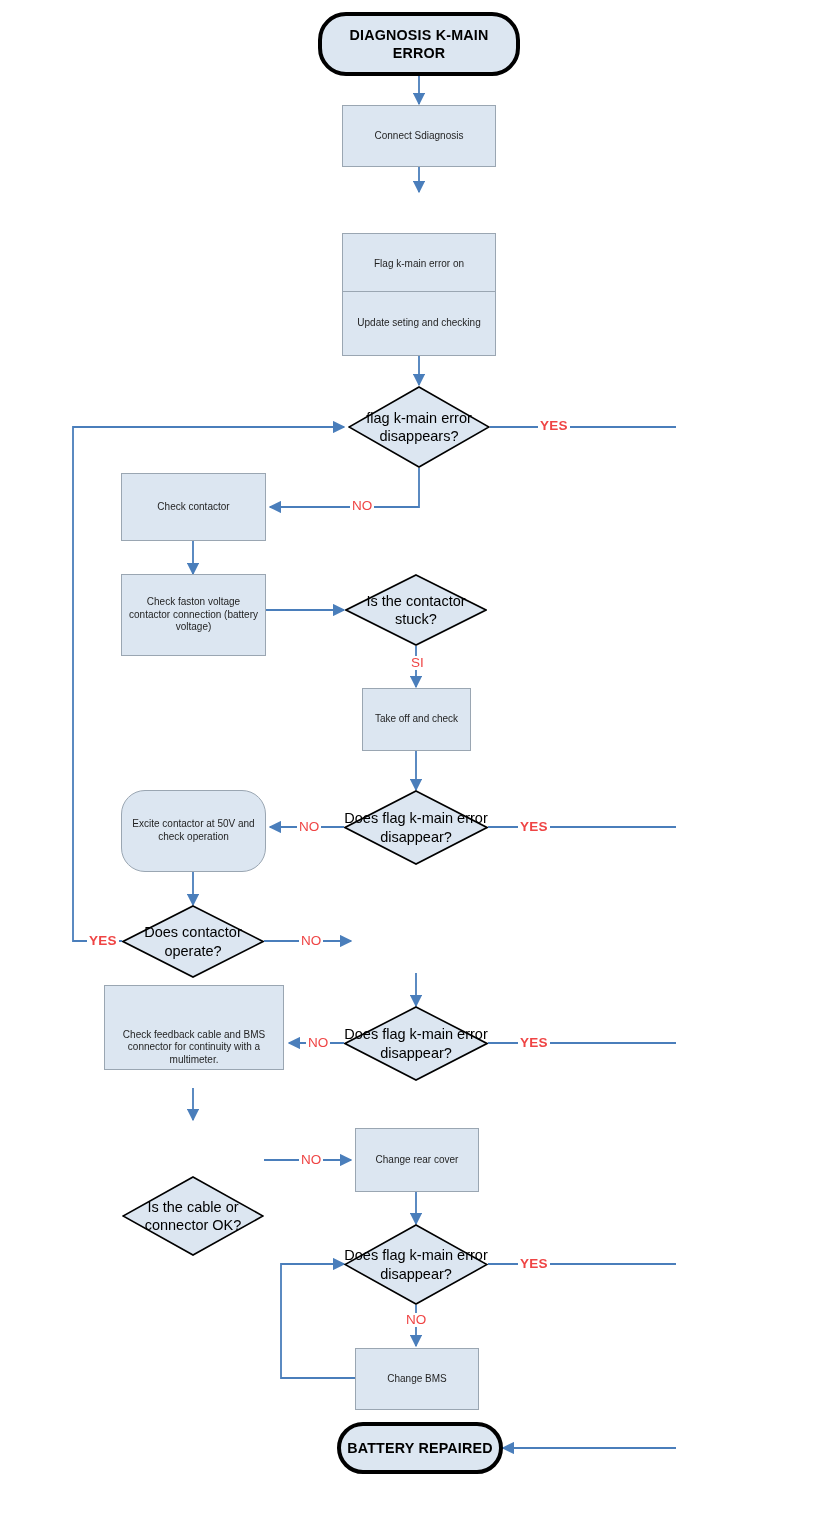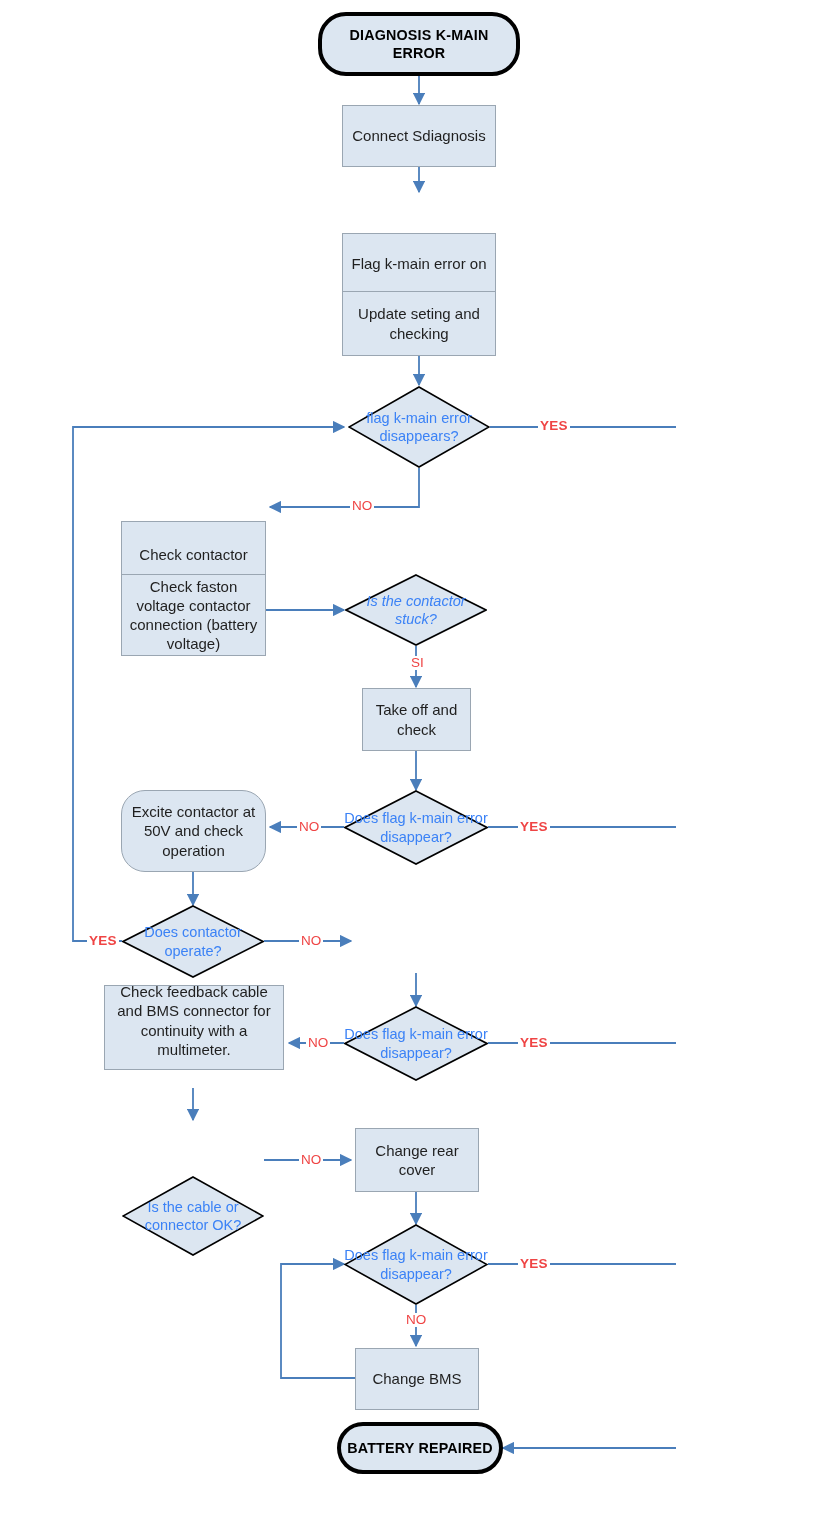--- a/index.html
+++ b/index.html
@@ -33,23 +33,23 @@
     display: flex;
     align-items: center;
     justify-content: center;
     text-align: center;
     line-height: 1.28;
   }
   
   .process {
     background: #dce6f1;
     border: 1px solid #9aa6b2;
-    font-size: 15px;
+    font-size: 10px;
     color: #1f1f1f;
-    padding: 10px 6px;
+    padding: 2px 6px;
   }
   
   .terminator {
     background: #dce6f1;
     border: 4px solid #000000;
     border-radius: 28px;
     font-size: 14.3px;
     font-weight: bold;
     letter-spacing: 0.2px;
     color: #000000;
@@ -63,21 +63,21 @@
     position: absolute;
     left: 0;
     top: 0;
     width: 100%;
     height: 100%;
   }
   .decision .dia-label {
     position: relative;
     z-index: 2;
     font-size: 14.5px;
-    color: #3b82f6;
+    color: #000000;
     width: 108%;
     line-height: 1.25;
   }
   .edge-label {
     position: absolute;
     font-size: 13.5px;
     color: #ef4444;
     background: #ffffff;
     padding: 0 2px;
     white-space: nowrap;
@@ -168,29 +168,29 @@
     <span>Update seting and checking</span>
   </div>
 
   <div class="node decision" style="left:348px; top:386px; width:142px; height:82px;">
     <svg class="dia-shape" viewBox="0 0 142 82" preserveAspectRatio="none">
       <polygon points="71,1 141,41 71,81 1,41" fill="#dce6f1" stroke="#000000" stroke-width="1.6"></polygon>
     </svg>
     <span class="dia-label">flag k-main error disappears?</span>
   </div>
 
-  <div class="node process" style="left:121px; top:473px; width:145px; height:68px;margin-top:48px;">
+  <div class="node process" style="left:121px; top:473px; width:145px; height:68px;">
     <span>Check contactor</span>
   </div>
 
   <div class="node process" style="left:121px; top:574px; width:145px; height:82px;">
     <span>Check faston voltage contactor connection (battery voltage)</span>
   </div>
 
-  <div class="node decision" style="left:345px; top:574px; width:142px; height:72px;font-style:italic;">
+  <div class="node decision" style="left:345px; top:574px; width:142px; height:72px;">
     <svg class="dia-shape" viewBox="0 0 142 72" preserveAspectRatio="none">
       <polygon points="71,1 141,36 71,71 1,36" fill="#dce6f1" stroke="#000000" stroke-width="1.6"></polygon>
     </svg>
     <span class="dia-label">Is the contactor stuck?</span>
   </div>
 
   <div class="node process" style="left:362px; top:688px; width:109px; height:63px;">
     <span>Take off and check</span>
   </div>
 

